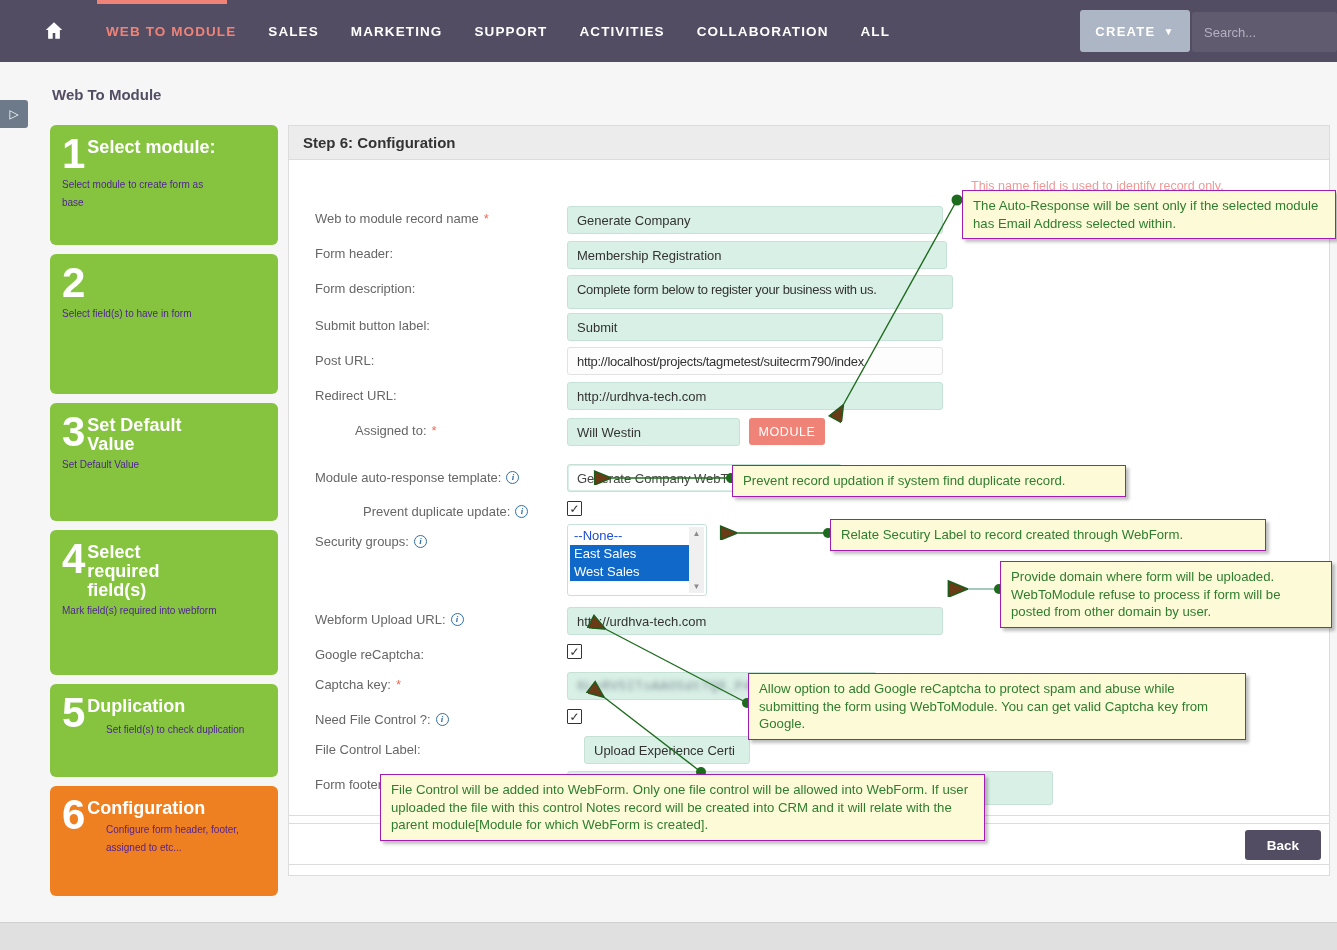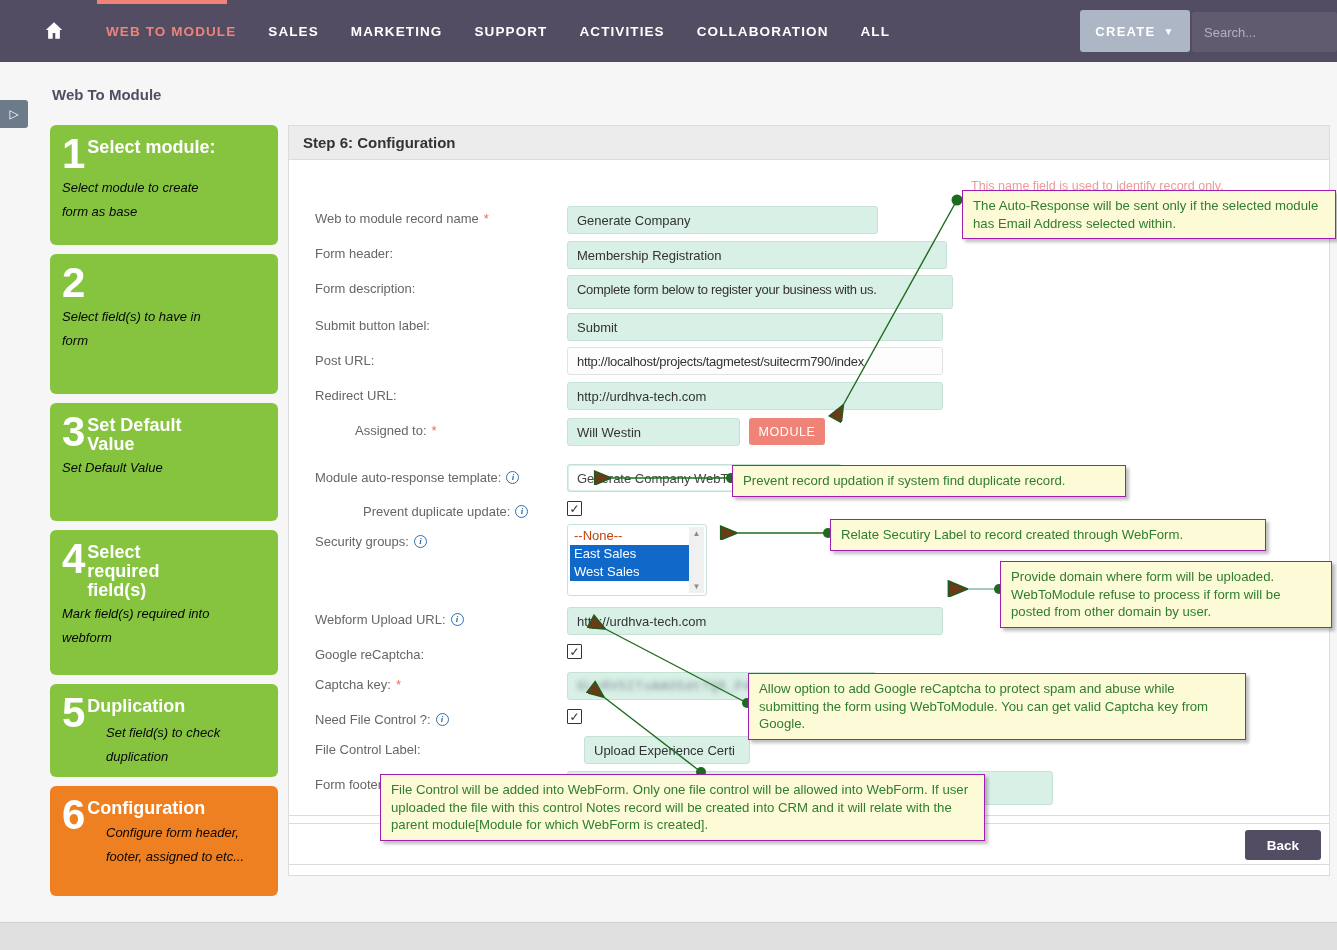--- a/index.html
+++ b/index.html
@@ -65,23 +65,22 @@
   .step.orange{ background:#ee8021; }
   .step-head{ display:flex; align-items:flex-start; }
   .step-num{
     font-size:42px; font-weight:bold; line-height:0.92; margin-right:2px;
     font-family:"Liberation Sans", sans-serif;
   }
   .step-title{
     font-size:18px; font-weight:bold; line-height:1.05; padding-top:3px;
   }
   .step-desc{
-    font-size:13px; line-height:1.85; margin-top:2px; color:#000000;
+    font-size:10px; line-height:1.85; margin-top:2px; color:#4c1d95;
     opacity:.97;
-    font-style:italic;
   }
 
   
   #main-panel{
     position:absolute; left:288px; top:125px; width:1042px;
     background:#ffffff; border:1px solid #dcdcdc;
   }
   #panel-header{
     background:#ececec; border-bottom:1px solid #dcdcdc;
     height:34px; display:flex; align-items:center; padding-left:14px;
@@ -138,21 +137,21 @@
     width:20px; display:flex; align-items:center; justify-content:center;
     color:#9fd0bc; font-size:9px;
   }
 
   #secgroups{
     position:absolute; width:140px; height:72px;
     background:#ffffff; border:1px solid #c6e2d6; border-radius:3px;
     padding:2px; display:flex;
   }
   #secgroups-list{ flex:1; font-size:13px; }
-  .sg-opt{ padding:0 4px; line-height:18px; color:#c2410c; cursor:pointer; }
+  .sg-opt{ padding:0 4px; line-height:18px; color:#1d4ed8; cursor:pointer; }
   .sg-opt.sel{ background:#1068c9; color:#ffffff; }
   #sg-scroll{
     width:15px; background:#f0f0f0; display:flex; flex-direction:column;
     justify-content:space-between; align-items:center;
     font-size:8px; color:#8a8a8a; padding:2px 0; cursor:pointer;
   }
 
   #captcha-key{
     position:absolute; background:#d9f0e6; border:1px solid #c6e2d6;
     border-radius:3px; height:28px; width:310px;
@@ -288,21 +287,21 @@
 
 <div id="main-panel">
   <div id="panel-header">Step 6: Configuration</div>
 
   <div id="form-body">
 
     <div class="flabel" style="left:26px; top:51px;">
       <span>Web to module record name</span>
       <span class="req">*</span>
     </div>
-    <input class="finput" style="left: 278px; top: 46px; width: 311px;" value="Generate Company">
+    <input class="finput" style="left: 278px; top: 46px; width: 376px;" value="Generate Company">
 
     <div class="flabel" style="left:26px; top:86px;">
       <span>Form header:</span>
     </div>
     <input class="finput" style="left: 278px; top: 81px; width: 380px;" value="Membership Registration">
 
     <div class="flabel" style="left:26px; top:121px;">
       <span>Form description:</span>
     </div>
     <textarea class="finput narrow-text" style="left: 278px; top: 115px; width: 386px; height: 34px;">Complete form below to register your business with us.</textarea>

